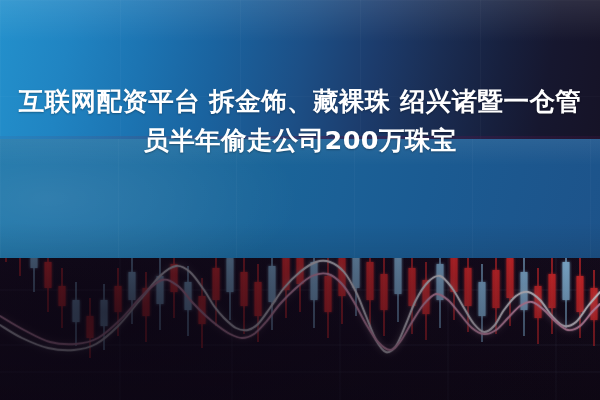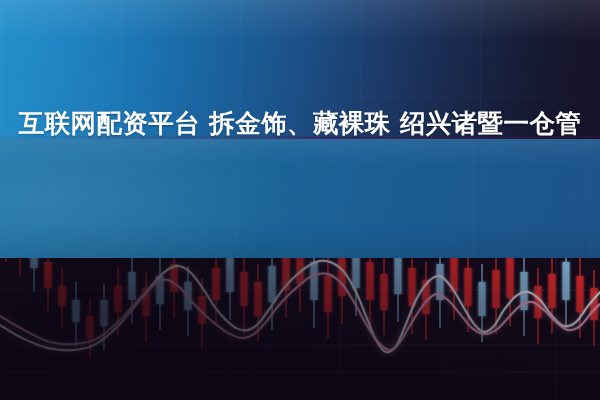--- a/index.html
+++ b/index.html
@@ -96,21 +96,21 @@
     position:absolute; right:0; top:0; width:260px; height:119px;
     opacity:.22;
   }
 
   
   #headline{
     position:absolute;
     left:0; top:0; width:600px; height:400px;
     display:flex; flex-direction:column;
     align-items:center; justify-content:flex-start;
-    padding-top:104px;
+    padding-top:82px;
     pointer-events:none;
   }
   .headline-line{
     color:#ffffff;
     font-size:25.5px;
     line-height:39px;
     font-weight:bold;
     letter-spacing:0.4px;
     white-space:nowrap;
     text-shadow:0 1px 2px rgba(0,0,0,0.30);
@@ -265,15 +265,16 @@
           <path d="M0,325 C3.6666666666666665,327.1666666666667 14,334.1666666666667 22,338 C30,341.8333333333333 39.333333333333336,346 48,348 C56.666666666666664,350 66,350.6666666666667 74,350 C82,349.3333333333333 88.66666666666667,348 96,344 C103.33333333333333,340 110.66666666666667,333.3333333333333 118,326 C125.33333333333333,318.6666666666667 133,308.3333333333333 140,300 C147,291.6666666666667 154,281.6666666666667 160,276 C166,270.3333333333333 171,266.6666666666667 176,266 C181,265.3333333333333 185.33333333333334,268 190,272 C194.66666666666666,276 200,284.3333333333333 204,290 C208,295.6666666666667 210.66666666666666,301.3333333333333 214,306 C217.33333333333334,310.6666666666667 220.33333333333334,314.3333333333333 224,318 C227.66666666666666,321.6666666666667 232,326 236,328 C240,330 244.33333333333334,330.6666666666667 248,330 C251.66666666666666,329.3333333333333 254.33333333333334,327.6666666666667 258,324 C261.6666666666667,320.3333333333333 265.6666666666667,314 270,308 C274.3333333333333,302 279,294 284,288 C289,282 294.6666666666667,276.3333333333333 300,272 C305.3333333333333,267.6666666666667 311,263.6666666666667 316,262 C321,260.3333333333333 325.3333333333333,260.3333333333333 330,262 C334.6666666666667,263.6666666666667 339.6666666666667,267 344,272 C348.3333333333333,277 352.3333333333333,284.6666666666667 356,292 C359.6666666666667,299.3333333333333 362.6666666666667,308 366,316 C369.3333333333333,324 372.6666666666667,334 376,340 C379.3333333333333,346 382.6666666666667,351 386,352 C389.3333333333333,353 392.6666666666667,350.6666666666667 396,346 C399.3333333333333,341.3333333333333 402.6666666666667,331.6666666666667 406,324 C409.3333333333333,316.3333333333333 412.3333333333333,307 416,300 C419.6666666666667,293 424,286 428,282 C432,278 436,275 440,276 C444,277 448,282.6666666666667 452,288 C456,293.3333333333333 460.3333333333333,302 464,308 C467.6666666666667,314 470.6666666666667,320 474,324 C477.3333333333333,328 480.6666666666667,331.6666666666667 484,332 C487.3333333333333,332.3333333333333 490.6666666666667,329.6666666666667 494,326 C497.3333333333333,322.3333333333333 500.3333333333333,315 504,310 C507.6666666666667,305 512,299 516,296 C520,293 524,291.3333333333333 528,292 C532,292.6666666666667 536,296 540,300 C544,304 548,311.6666666666667 552,316 C556,320.3333333333333 560,325 564,326 C568,327 572,325.3333333333333 576,322 C580,318.6666666666667 584,311 588,306 C592,301 598,294.3333333333333 600,292" fill="none" stroke="#cfe6f7" stroke-width="2" stroke-opacity="0.9"></path>
           <path d="M0,316 C4,318.3333333333333 15.666666666666666,325.6666666666667 24,330 C32.333333333333336,334.3333333333333 41.333333333333336,339.6666666666667 50,342 C58.666666666666664,344.3333333333333 68,344.6666666666667 76,344 C84,343.3333333333333 90.66666666666667,342 98,338 C105.33333333333333,334 112.66666666666667,327 120,320 C127.33333333333333,313 135,302.6666666666667 142,296 C149,289.3333333333333 156,281.6666666666667 162,280 C168,278.3333333333333 173,282.3333333333333 178,286 C183,289.6666666666667 187.33333333333334,297 192,302 C196.66666666666666,307 201.66666666666666,312 206,316 C210.33333333333334,320 214,323 218,326 C222,329 226,332 230,334 C234,336 238,338 242,338 C246,338 250,336.6666666666667 254,334 C258,331.3333333333333 261.6666666666667,327 266,322 C270.3333333333333,317 275,309.6666666666667 280,304 C285,298.3333333333333 290.6666666666667,292.6666666666667 296,288 C301.3333333333333,283.3333333333333 306.6666666666667,278.3333333333333 312,276 C317.3333333333333,273.6666666666667 323,272.6666666666667 328,274 C333,275.3333333333333 337.6666666666667,279.3333333333333 342,284 C346.3333333333333,288.6666666666667 350,295.3333333333333 354,302 C358,308.6666666666667 362,317.3333333333333 366,324 C370,330.6666666666667 374,337.6666666666667 378,342 C382,346.3333333333333 386.3333333333333,350 390,350 C393.6666666666667,350 396.3333333333333,346.6666666666667 400,342 C403.6666666666667,337.3333333333333 408,328.3333333333333 412,322 C416,315.6666666666667 420,308.6666666666667 424,304 C428,299.3333333333333 432,294.6666666666667 436,294 C440,293.3333333333333 444,296.6666666666667 448,300 C452,303.3333333333333 456,309.3333333333333 460,314 C464,318.6666666666667 468,324.6666666666667 472,328 C476,331.3333333333333 480,333.6666666666667 484,334 C488,334.3333333333333 492,332.6666666666667 496,330 C500,327.3333333333333 504,322 508,318 C512,314 516,308.6666666666667 520,306 C524,303.3333333333333 528,301.3333333333333 532,302 C536,302.6666666666667 540,306.6666666666667 544,310 C548,313.3333333333333 552,318.6666666666667 556,322 C560,325.3333333333333 564,329.3333333333333 568,330 C572,330.6666666666667 576,329 580,326 C584,323 588.6666666666666,315.6666666666667 592,312 C595.3333333333334,308.3333333333333 598.6666666666666,305.3333333333333 600,304" fill="none" stroke="#cfe6f7" stroke-width="2" stroke-opacity="0.9"></path>
         </g>
     </svg>
     <div class="mb-soft"></div>
     <div class="mb-lines"></div>
   </div>
 
   <div id="headline">
     <div class="headline-line">互联网配资平台 拆金饰、藏裸珠 绍兴诸暨一仓管</div>
+    <div class="headline-line">员半年偷走公司200万珠宝</div>
   </div>
 
 </div>
 
 </body></html>

